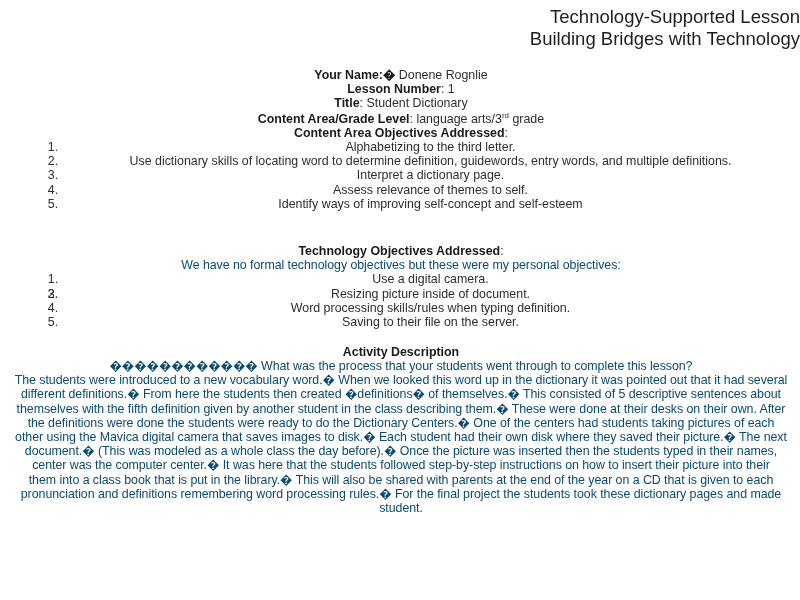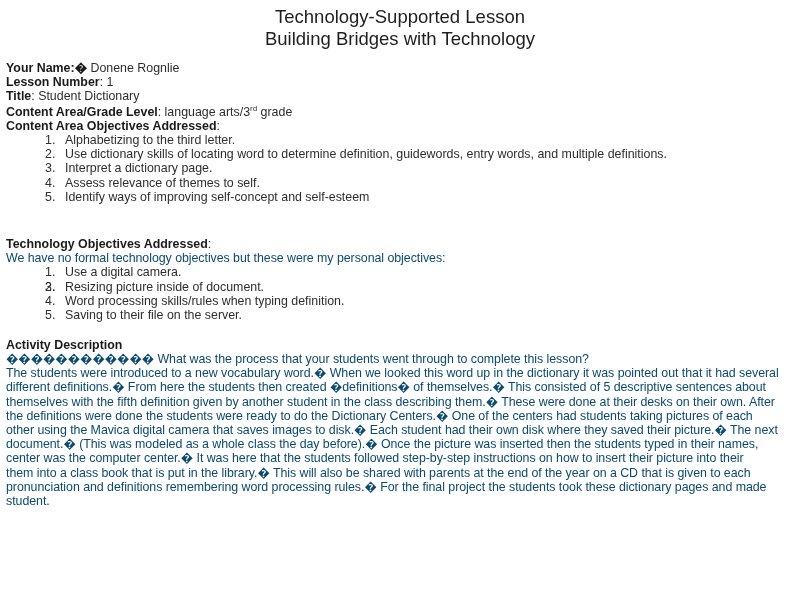--- a/index.html
+++ b/index.html
@@ -13,33 +13,34 @@
       overflow: hidden;
       font-family: "Liberation Sans", sans-serif;
       color: #2a2a2a;
       position: relative;
     }
     .doc-title {
       position: absolute;
       left: 0;
       width: 800px;
       top: 6px;
-      text-align: center;
+      text-align: right;
       font-size: 18.5px;
       line-height: 22px;
       color: #1e1e1e;
     }
     .doc-title div { white-space: nowrap; }
     .content {
       position: absolute;
       left: 6px;
-      top: 61px;
+      top: 68px;
       width: 790px;
       font-size: 12.4px;
       line-height: 14.2px;
+      text-align: center;
     }
     .field { white-space: nowrap; }
     .label { font-weight: bold; color: #1a1a1a; }
     .value { color: #2e2e2e; }
     sup { font-size: 8px; line-height: 0; vertical-align: 5px; margin-top: 18px; }
     ol {
       margin: 0;
       padding: 0;
       list-style: none;
     }

